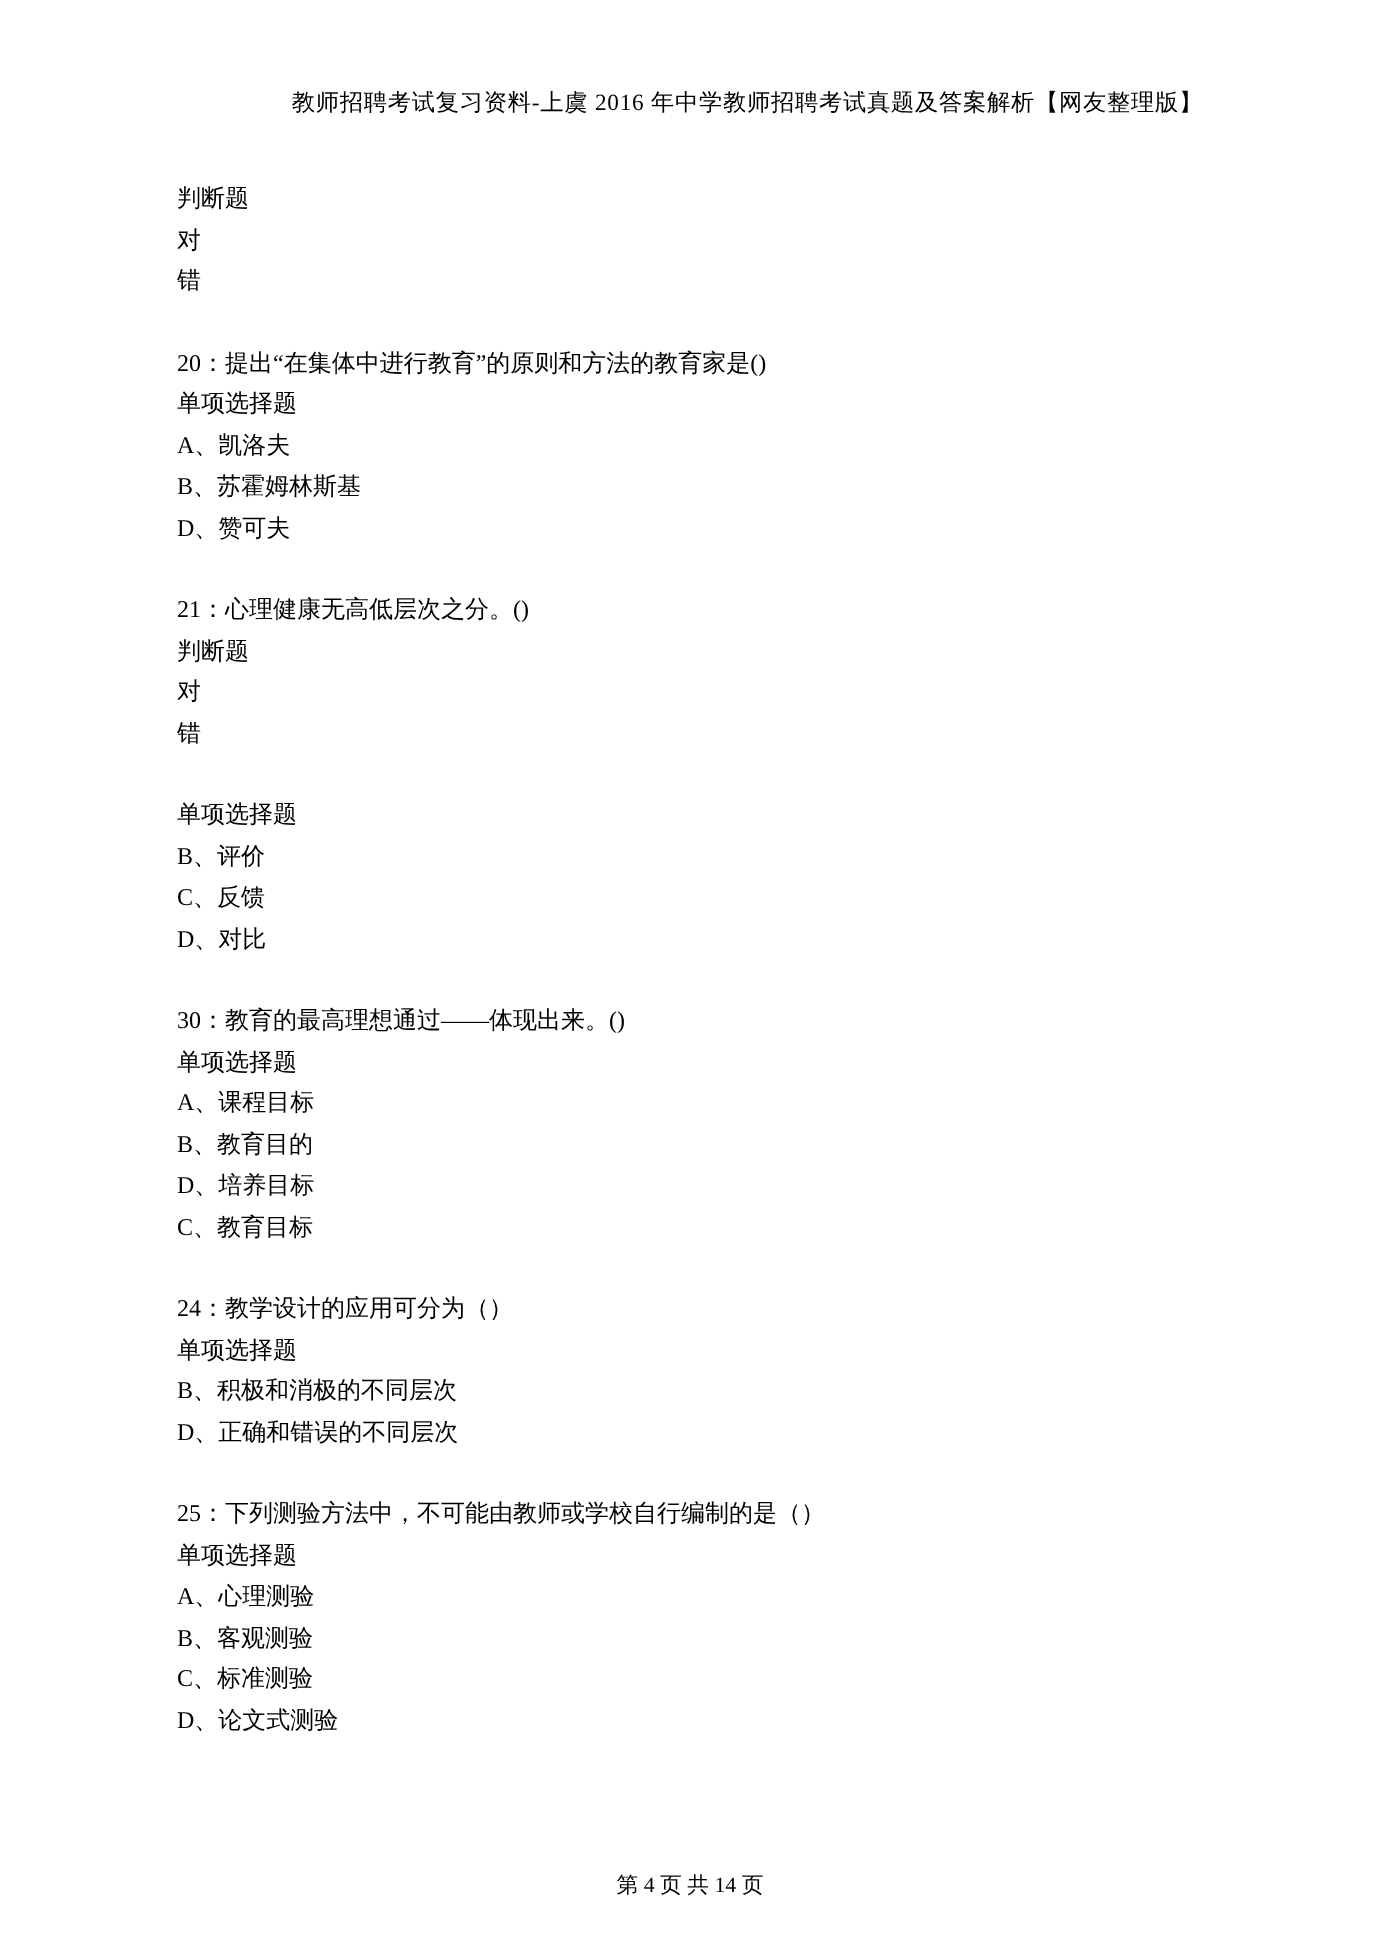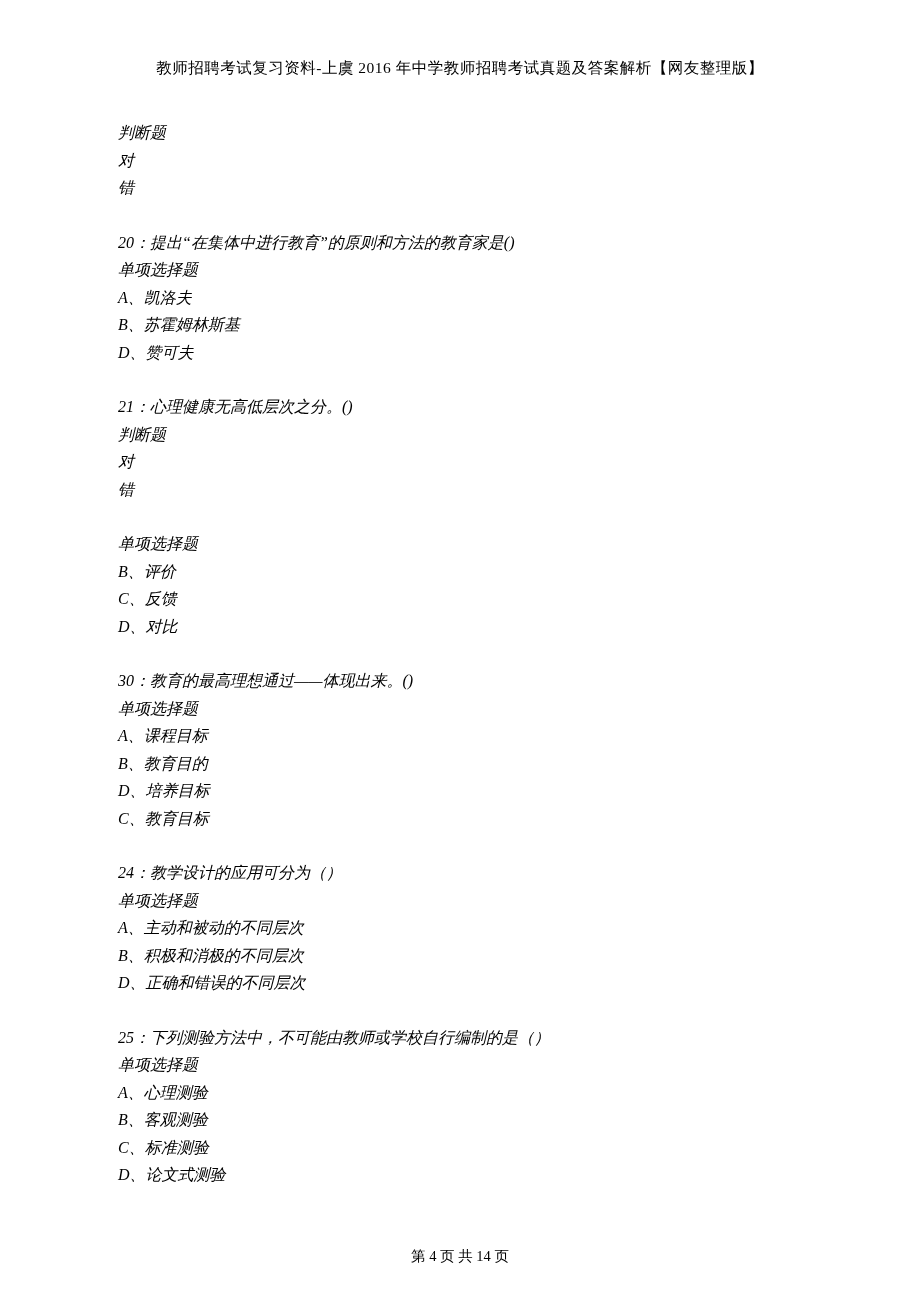--- a/index.html
+++ b/index.html
@@ -11,29 +11,28 @@
     color: #000000;
   }
   .page {
     width: 920px;
     height: 1302px;
     position: relative;
     box-sizing: border-box;
     padding: 58px 118px 40px 118px;
   }
   .header {
-    text-align: center;
+    text-align: right;
     font-size: 15.5px;
     margin-bottom: 40px;
     letter-spacing: 0.5px;
   }
   .content {
     font-size: 16px;
     line-height: 27.5px;
-    font-style: italic;
   }
   .block {
     margin-bottom: 27px;
   }
   .block .line {
     display: block;
   }
   .footer {
     position: absolute;
     bottom: 36px;
@@ -85,21 +84,20 @@
       <span class="line">单项选择题</span>
       <span class="line">A、课程目标</span>
       <span class="line">B、教育目的</span>
       <span class="line">D、培养目标</span>
       <span class="line">C、教育目标</span>
     </div>
 
     <div class="block">
       <span class="line">24：教学设计的应用可分为（）</span>
       <span class="line">单项选择题</span>
-      <span class="line">A、主动和被动的不同层次</span>
       <span class="line">B、积极和消极的不同层次</span>
       <span class="line">D、正确和错误的不同层次</span>
     </div>
 
     <div class="block">
       <span class="line">25：下列测验方法中，不可能由教师或学校自行编制的是（）</span>
       <span class="line">单项选择题</span>
       <span class="line">A、心理测验</span>
       <span class="line">B、客观测验</span>
       <span class="line">C、标准测验</span>

